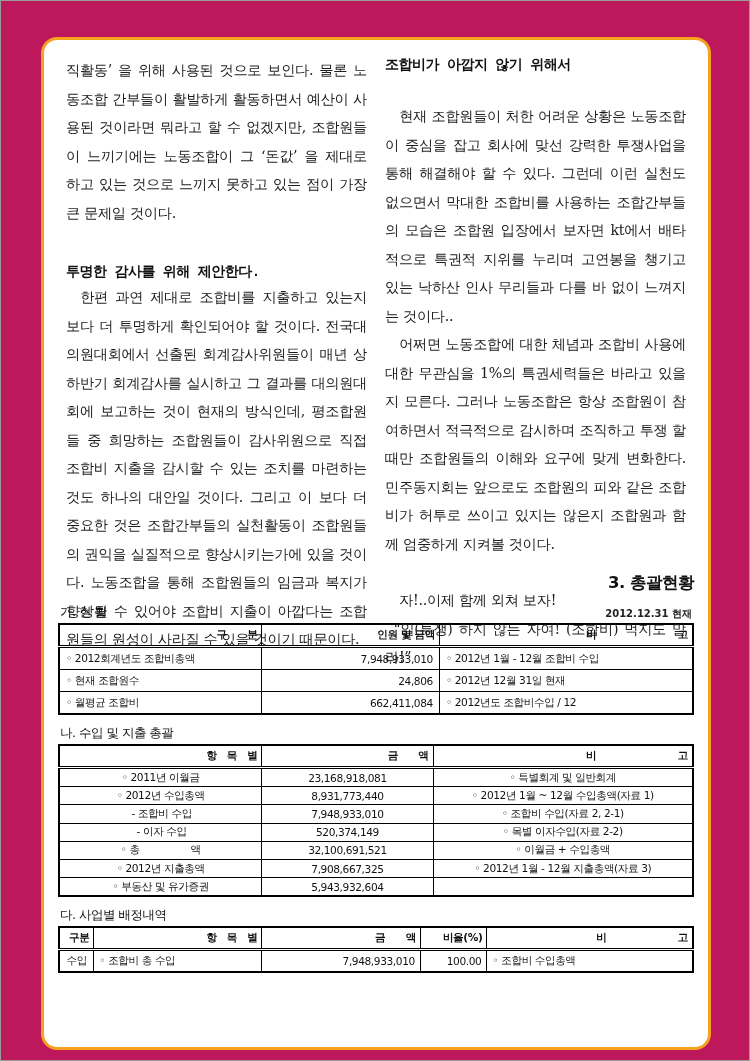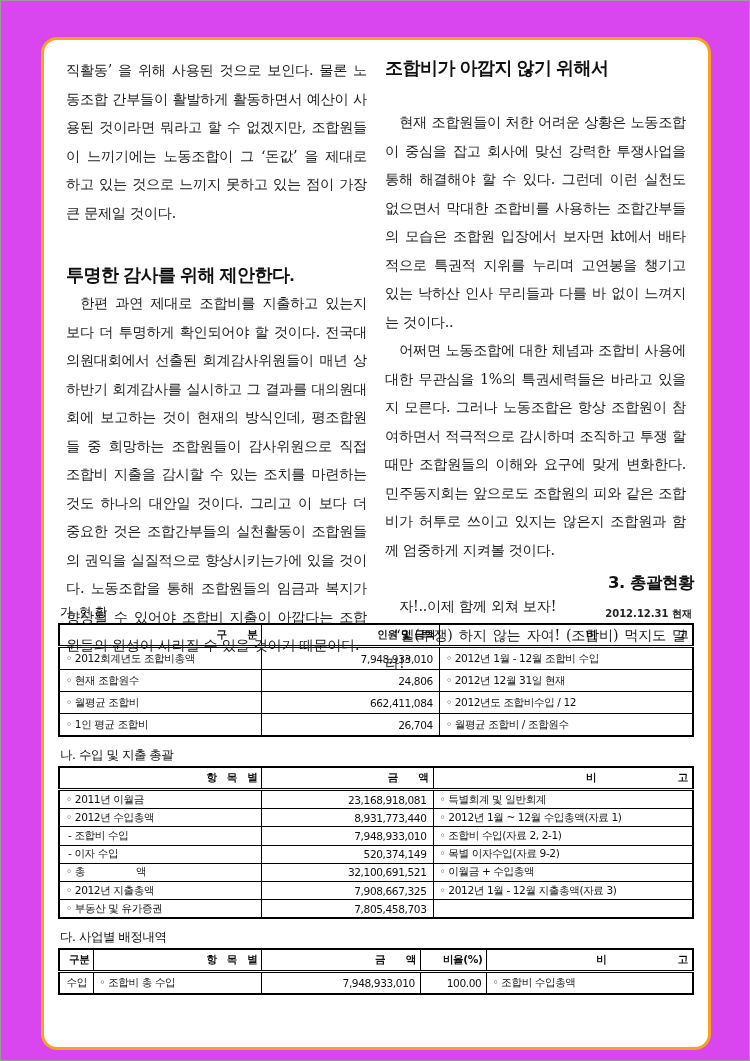--- a/index.html
+++ b/index.html
@@ -1,50 +1,50 @@
 <!DOCTYPE html>
 <html><head>
 <meta charset="utf-8">
 <style>
   html,body{margin:0;padding:0;background:#e8e8e8;}
-  .canvas{position:relative;width:750px;height:1061px;background:#d946ef;
+  .canvas{position:relative;width:750px;height:1061px;background:#be185d;
     border:1px solid #9b9b9b;box-sizing:border-box;overflow:hidden;
     font-family:"DejaVu Sans",sans-serif;color:#1a1a1a;}
   .frame{position:absolute;left:40px;top:36px;width:670px;height:1013px;
     box-sizing:border-box;border:3px solid #f6a21e;border-radius:16px;
     padding:16px 14px 10px 14px;background:#fff;}
   
   .article{display:flex;gap:18px;margin:0 8px;height:502px;}
   .col{flex:1;min-width:0;}
   .article p{margin:0;font-family:"DejaVu Serif",serif;font-size:14.2px;
     line-height:28.5px;text-align:justify;word-break:break-all;letter-spacing:-0.3px;color:#1c1c1c;}
   .article p.indent{text-indent:1em;}
-  .article h3{margin:36px 0 2px 0;font-size:18px;font-weight:700;
-    font-family:Liberation Sans, sans-serif;letter-spacing:-0.5px;color:#111;}
+  .article h3{margin:36px 0 2px 0;font-size:14px;font-weight:700;
+    font-family:Liberation Mono, monospace;letter-spacing:-0.5px;color:#111;}
   .col-right h3{margin-top:0;margin-bottom:28px;}
   .shout{margin-top:28px !important;text-indent:1em;}
   .shout2{text-indent:0.6em;}
   
   .sec-title{text-align:right;font-size:16.5px;font-weight:700;margin:14px 0 10px 0;
     letter-spacing:-0.5px;color:#111;}
   
   .tbl-label-row{display:flex;justify-content:space-between;align-items:flex-end;
     margin:10px 2px 2px 2px;}
   .tbl-label{font-size:12.5px;font-weight:400;letter-spacing:-0.5px;color:#111;}
   .tbl-asof{font-size:10px;font-weight:700;color:#222;}
   table{width:100%;border-collapse:collapse;table-layout:fixed;
     border:2px solid #000;}
   th,td{border:1px solid #000;font-size:10.6px;letter-spacing:-0.4px;
     padding:2px 5px;color:#111;overflow:hidden;white-space:nowrap;}
   thead th{border-bottom:3px double #000;text-align:right;font-weight:700;padding:3px 4px;}
   td.amt{text-align:right;}
   td.rat{text-align:right;}
   td.ctr{text-align:center;}
   .tbl-ga td{padding:3.5px 6px;}
-  .tbl-na td{padding:1.6px 6px;}
+  .tbl-na td{padding:1.6px 6px;text-align:center;}
   .tbl-da td{padding:2.6px 5px;}
   td.sub{padding-left:8px;}
 </style>
 </head>
 <body>
 
 <div class="canvas">
   <div class="frame">
 
     <div class="article">
@@ -90,25 +90,20 @@
         <tr>
           <td>◦ 현재 조합원수</td>
           <td class="amt">24,806</td>
           <td>◦ 2012년 12월 31일 현재</td>
         </tr>
         <tr>
           <td>◦ 월평균 조합비</td>
           <td class="amt">662,411,084</td>
           <td>◦ 2012년도 조합비수입 / 12</td>
         </tr>
-        <tr>
-          <td>◦ 1인 평균 조합비</td>
-          <td class="amt">26,704</td>
-          <td>◦ 월평균 조합비 / 조합원수</td>
-        </tr>
       </tbody>
     </table>
 
     <div class="tbl-label-row">
       <span class="tbl-label">나. 수입 및 지출 총괄</span>
     </div>
     <table class="tbl-na">
       <colgroup>
           <col style="width:32%">
           <col style="width:27%">
@@ -133,35 +128,35 @@
           <td>◦ 2012년 1월 ~ 12월 수입총액(자료 1)</td>
         </tr>
         <tr>
           <td class="sub">- 조합비 수입</td>
           <td class="amt">7,948,933,010</td>
           <td>◦ 조합비 수입(자료 2,  2-1)</td>
         </tr>
         <tr>
           <td class="sub">- 이자 수입</td>
           <td class="amt">520,374,149</td>
-          <td>◦ 목별 이자수입(자료 9-2)</td>
+          <td>◦ 목별 이자수입(자료 2-2)</td>
         </tr>
         <tr>
           <td>◦ 총　　　　　액</td>
           <td class="amt">32,100,691,521</td>
           <td>◦ 이월금 + 수입총액</td>
         </tr>
         <tr>
           <td>◦ 2012년 지출총액</td>
           <td class="amt">7,908,667,325</td>
           <td>◦ 2012년 1월 - 12월 지출총액(자료 3)</td>
         </tr>
         <tr>
           <td>◦ 부동산 및 유가증권</td>
-          <td class="amt">7,805,458,703</td>
+          <td class="amt">5,943,932,604</td>
           <td></td>
         </tr>
       </tbody>
     </table>
 
     <div class="tbl-label-row">
       <span class="tbl-label">다. 사업별 배정내역</span>
     </div>
     <table class="tbl-da">
       <colgroup>

